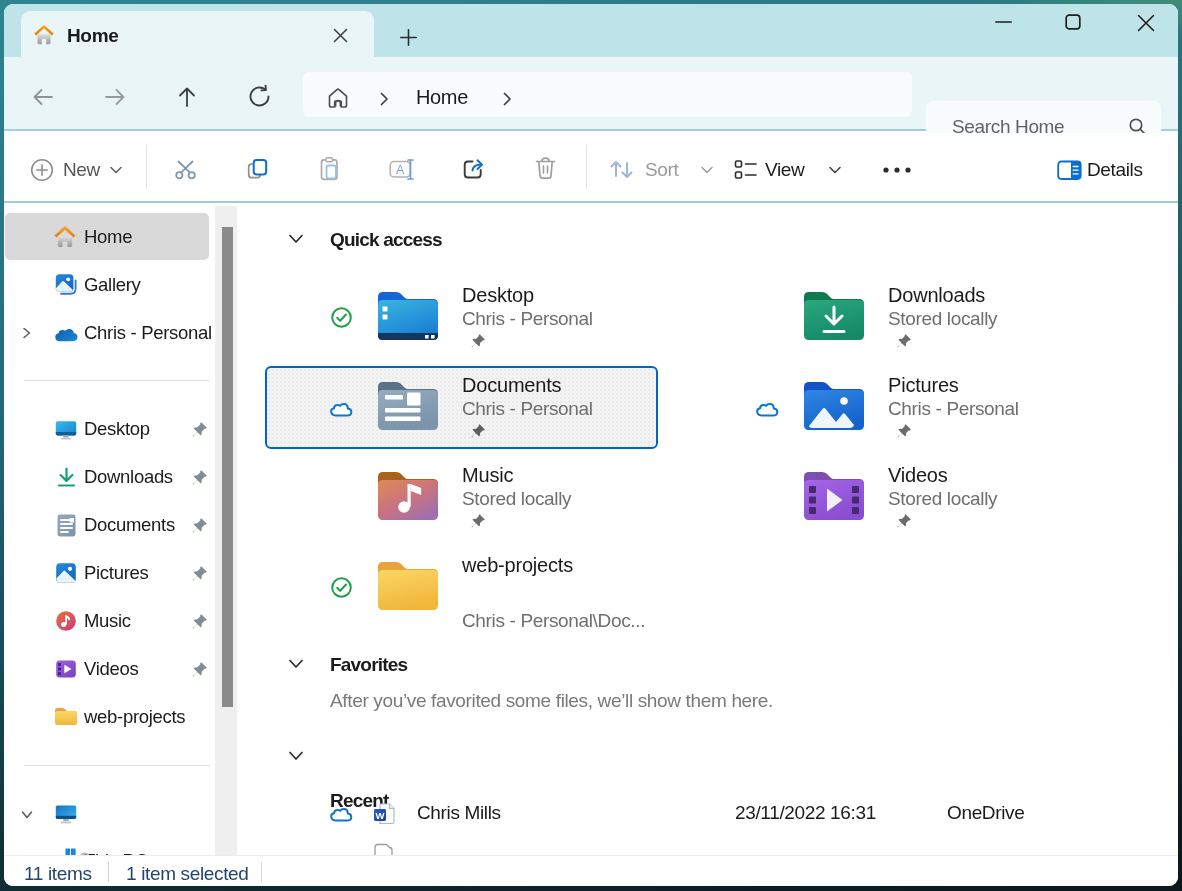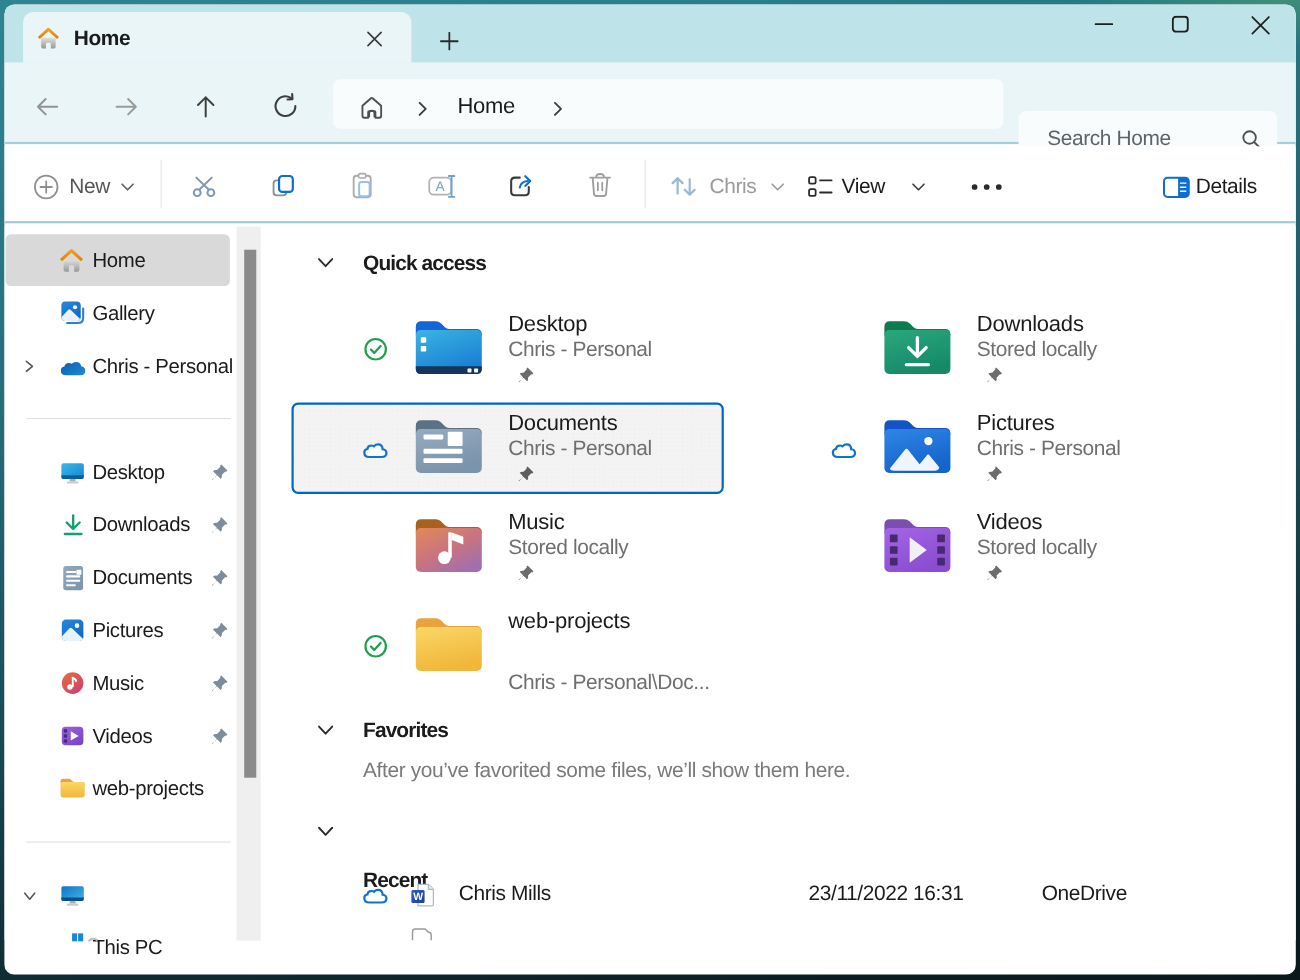--- a/index.html
+++ b/index.html
@@ -134,21 +134,21 @@
       <path d="M2.5 5.5 H20.5" stroke="#9e9e9e" stroke-width="1.7" stroke-linecap="round"></path>
       <path d="M8 5 q0-2.8 3.5-2.8 q3.5 0 3.5 2.8" fill="none" stroke="#9e9e9e" stroke-width="1.7"></path>
       <path d="M4.8 5.8 l1.2 14.2 q0.2 2.2 2.4 2.2 h6.2 q2.2 0 2.4-2.2 L18.2 5.8" fill="none" stroke="#9e9e9e" stroke-width="1.7"></path>
       <path d="M9.5 10 v7 M13.5 10 v7" stroke="#9e9e9e" stroke-width="1.6" stroke-linecap="round"></path>
     </svg>
     <div class="vline" style="left:582px;top:12px;height:44px;"></div>
     <svg class="abs" style="left:604px;top:24px;" width="28" height="25" viewBox="0 0 28 25">
       <path d="M8 19 V5 M3.5 9.5 L8 5 l4.5 4.5" fill="none" stroke="#9db6d4" stroke-width="2" stroke-linecap="round" stroke-linejoin="round"></path>
       <path d="M19 6 v14 M14.5 15.5 L19 20 l4.5-4.5" fill="none" stroke="#9db6d4" stroke-width="2" stroke-linecap="round" stroke-linejoin="round"></path>
     </svg>
-    <span class="abs t" style="left:641px;top:26px;color:#9b9b9b;">Chris</span>
+    <span class="abs t" style="left:641px;top:26px;color:#9b9b9b;">Sort</span>
     <svg class="abs" style="left:696px;top:32px;" width="14" height="10" viewBox="0 0 14 10">
         <path d="M2 2.5 L7 7.5 l5-5" fill="none" stroke="#9b9b9b" stroke-width="1.5" stroke-linecap="round" stroke-linejoin="round"></path>
       </svg>
     <svg class="abs" style="left:730px;top:26px;" width="24" height="22" viewBox="0 0 24 22">
       <rect x="1.5" y="2" width="6" height="6" rx="1.5" fill="none" stroke="#2b2b2b" stroke-width="1.6"></rect>
       <path d="M11.5 5 H22" stroke="#2b2b2b" stroke-width="1.6" stroke-linecap="round"></path>
       <rect x="1.5" y="13" width="6" height="6" rx="1.5" fill="none" stroke="#2b2b2b" stroke-width="1.6"></rect>
       <path d="M11.5 16 H22" stroke="#2b2b2b" stroke-width="1.6" stroke-linecap="round"></path>
     </svg>
     <span class="abs t" style="left:761px;top:26px;">View</span>
@@ -505,13 +505,19 @@
           <stop offset="1" stop-color="#1a3f9e"></stop>
         </linearGradient>
       </defs>
   </svg>
   <span class="abs t" style="left:413px;top:798px;">Chris Mills</span>
   <span class="abs t" style="left:731px;top:798px;">23/11/2022 16:31</span>
   <span class="abs t" style="left:943px;top:798px;">OneDrive</span>
   <svg class="abs" style="left:369px;top:839px;" width="22" height="12" viewBox="0 0 22 12">
       <path d="M2 12 V4 q0-2.5 2.5-2.5 h9 l3 3 h0 q2.5 0 2.5 2.5 V12" fill="none" stroke="#9a9a9a" stroke-width="1.3"></path>
     </svg>
+  <div class="statusbar">
+    <span class="abs sbtext" style="left:20px;top:7px;color:#24466e;">11 items</span>
+    <span class="abs" style="left:104px;top:6px;width:1px;height:20px;background:#d5d5d5;"></span>
+    <span class="abs sbtext" style="left:122px;top:7px;color:#24466e;">1 item selected</span>
+    <span class="abs" style="left:257px;top:6px;width:1px;height:20px;background:#d5d5d5;"></span>
+  </div>
 </div>
 
 </body></html>

